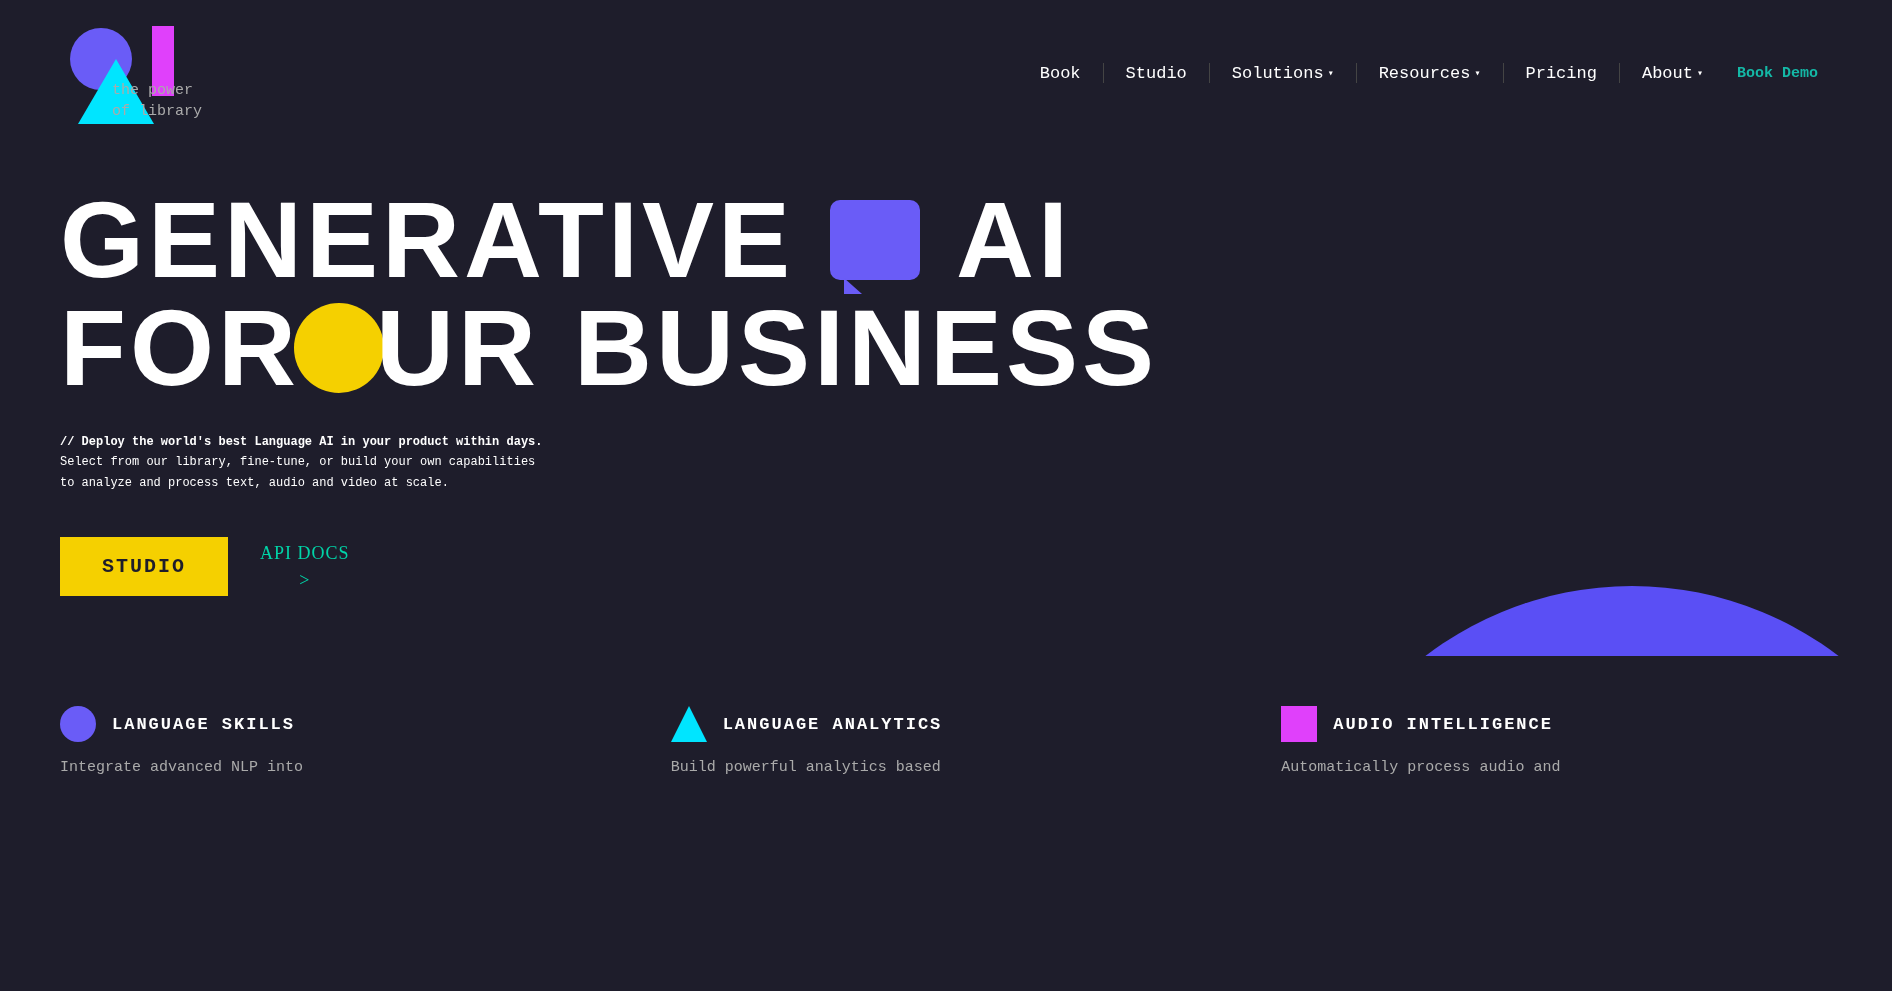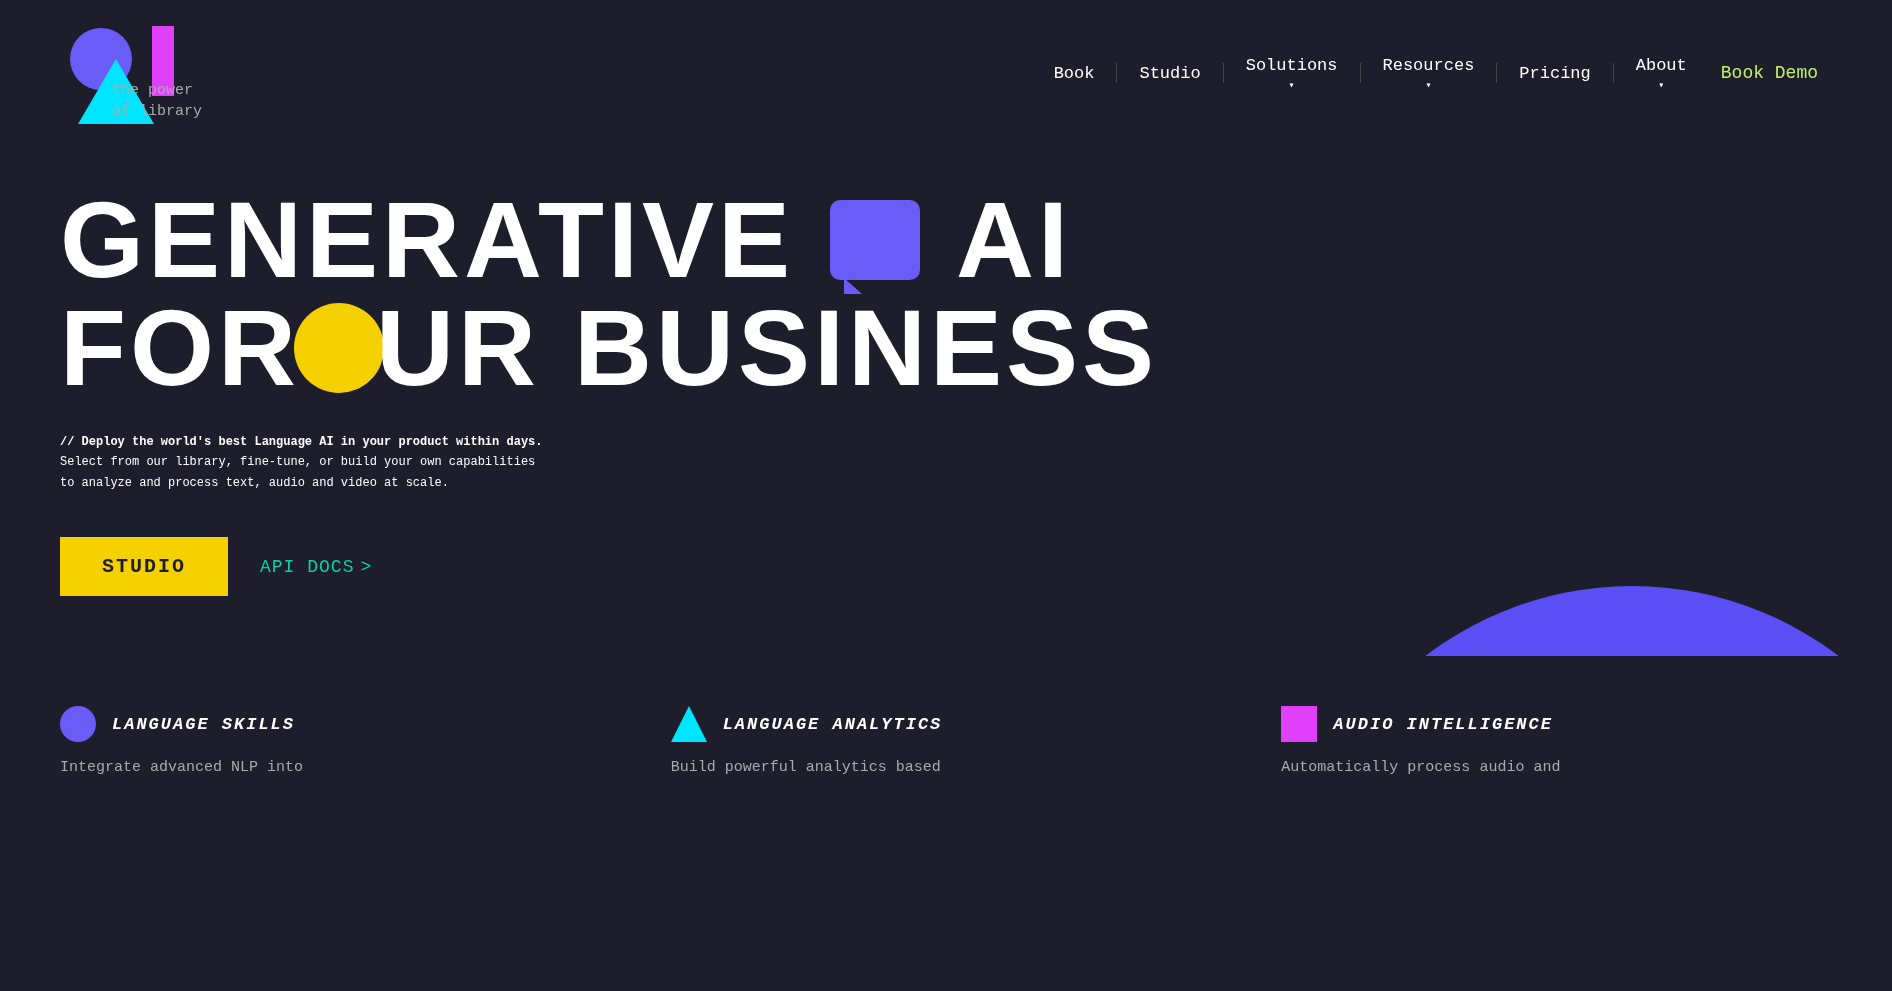--- a/index.html
+++ b/index.html
@@ -103,33 +103,32 @@
       font-family: 'Courier New', monospace;
       padding: 8px 14px;
       cursor: pointer;
       white-space: nowrap;
     }
 
     .nav-link-dropdown {
       display: flex;
       align-items: center;
       gap: 4px;
-      flex-direction: column;
     }
 
     .dropdown-arrow {
       font-size: 10px;
       color: #ffffff;
     }
 
     .nav-book-demo {
-      color: #bef264;
-      font-size: 18px;
-      font-family: 'Courier New', monospace;
-      font-weight: normal;
+      color: #14b8a6;
+      font-size: 15px;
+      font-family: 'Courier New', monospace;
+      font-weight: bold;
       text-decoration: none;
       padding: 8px 14px;
       cursor: pointer;
     }
 
     
     .hero {
       padding: 40px 60px 60px;
       position: relative;
       overflow: hidden;
@@ -223,27 +222,28 @@
       letter-spacing: 2px;
       padding: 18px 42px;
       border: none;
       cursor: pointer;
       text-transform: uppercase;
     }
 
     .btn-api-docs {
       color: #00d4a8;
       font-size: 18px;
-      font-family: Liberation Mono, monospace;
+      font-family: Liberation Serif, serif;
       text-decoration: none;
       letter-spacing: 1px;
       cursor: pointer;
       display: flex;
       align-items: center;
       gap: 6px;
+      flex-direction: column;
     }
 
     
     .semicircle-deco {
       position: absolute;
       right: -80px;
       top: 100px;
       width: 680px;
       height: 680px;
       background: #5a4ff5;
@@ -264,21 +264,20 @@
 
     .feature-item {
       flex: 1;
     }
 
     .feature-header {
       display: flex;
       align-items: center;
       gap: 16px;
       margin-bottom: 14px;
-      font-style: italic;
     }
 
     .feature-icon-circle {
       width: 36px;
       height: 36px;
       background: #6a5cf7;
       border-radius: 50%;
       flex-shrink: 0;
     }
 

